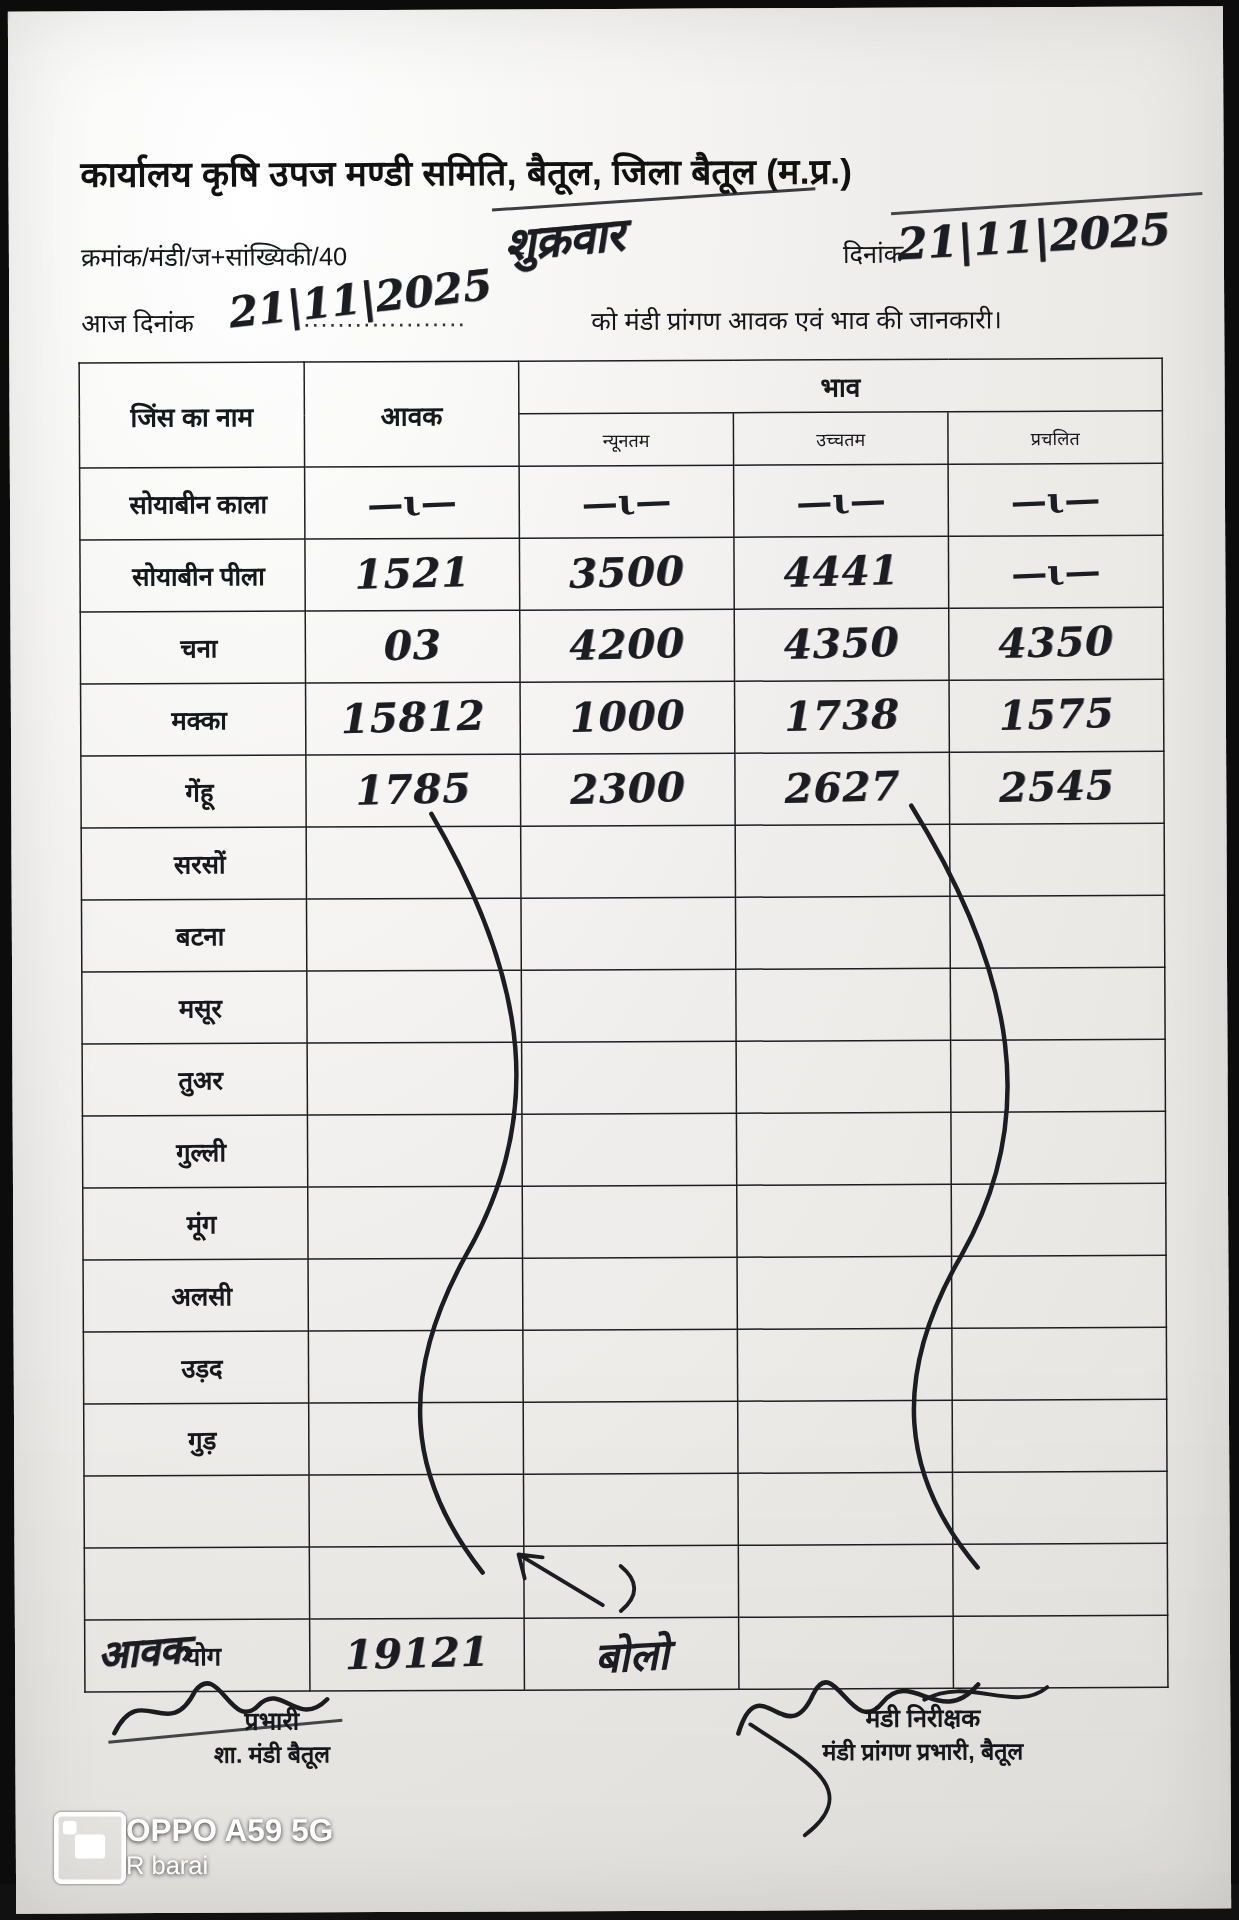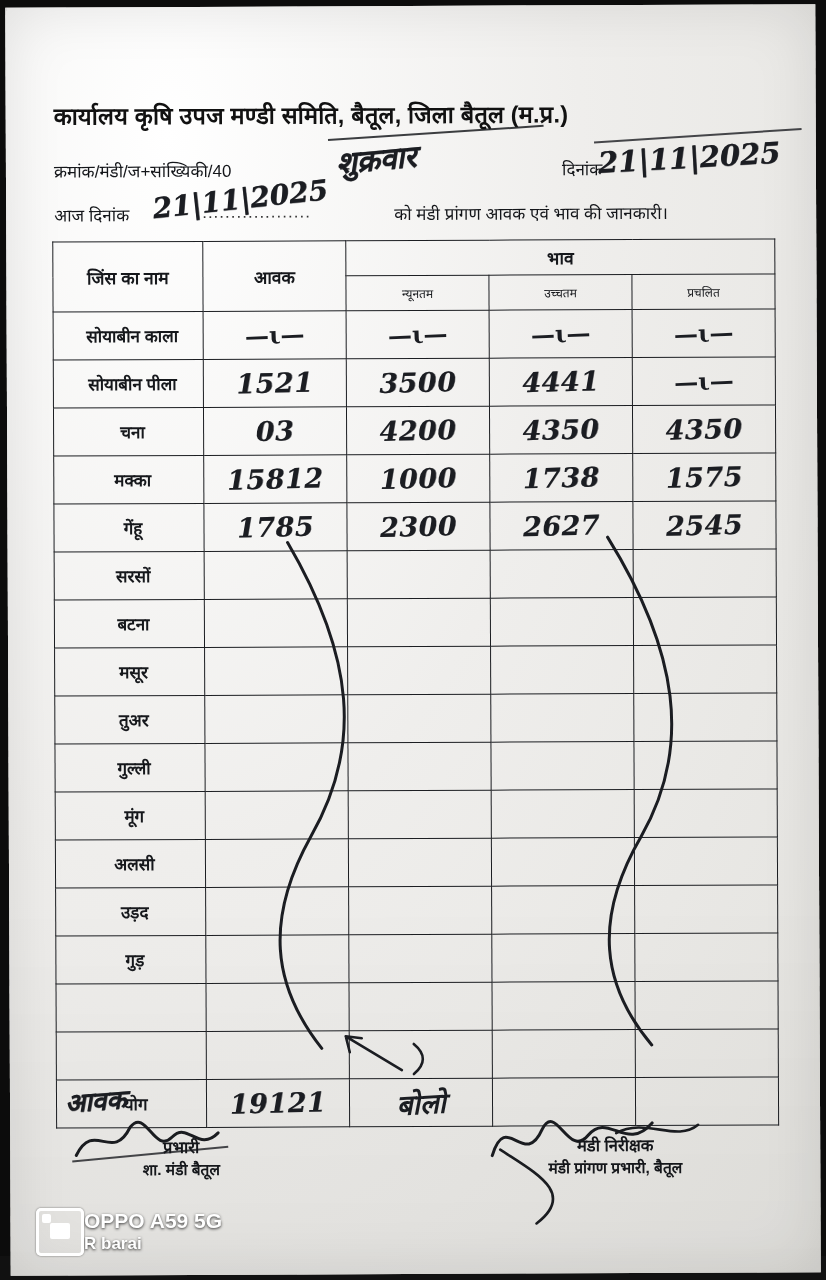--- a/index.html
+++ b/index.html
@@ -102,21 +102,21 @@
     box-shadow:0 0 2px rgba(0,0,0,.6);
   }
   .wm-logo:before{
     content:"";position:absolute;left:11px;top:12px;width:20px;height:16px;background:#fff;border-radius:2px;
   }
   .wm-logo:after{
     content:"";position:absolute;left:3px;top:3px;width:9px;height:9px;background:#fff;border-radius:2px;
   }
   .wm-text .t1{color:#fff;font-size:21px;font-weight:bold;line-height:24px;
     text-shadow:0 1px 3px rgba(0,0,0,.8);}
-  .wm-text .t2{color:#fff;font-size:17px;line-height:22px;text-shadow:0 1px 3px rgba(0,0,0,.8);font-weight:bold;}
+  .wm-text .t2{color:#fff;font-size:17px;line-height:22px;text-shadow:0 1px 3px rgba(0,0,0,.8);}
 </style>
 </head>
 <body>
 
 <div class="page">
   <div class="paper">
 
     <div class="hdr-title ink">कार्यालय कृषि उपज मण्डी समिति, बैतूल, जिला बैतूल (म.प्र.)</div>
 
     <div class="line2">

